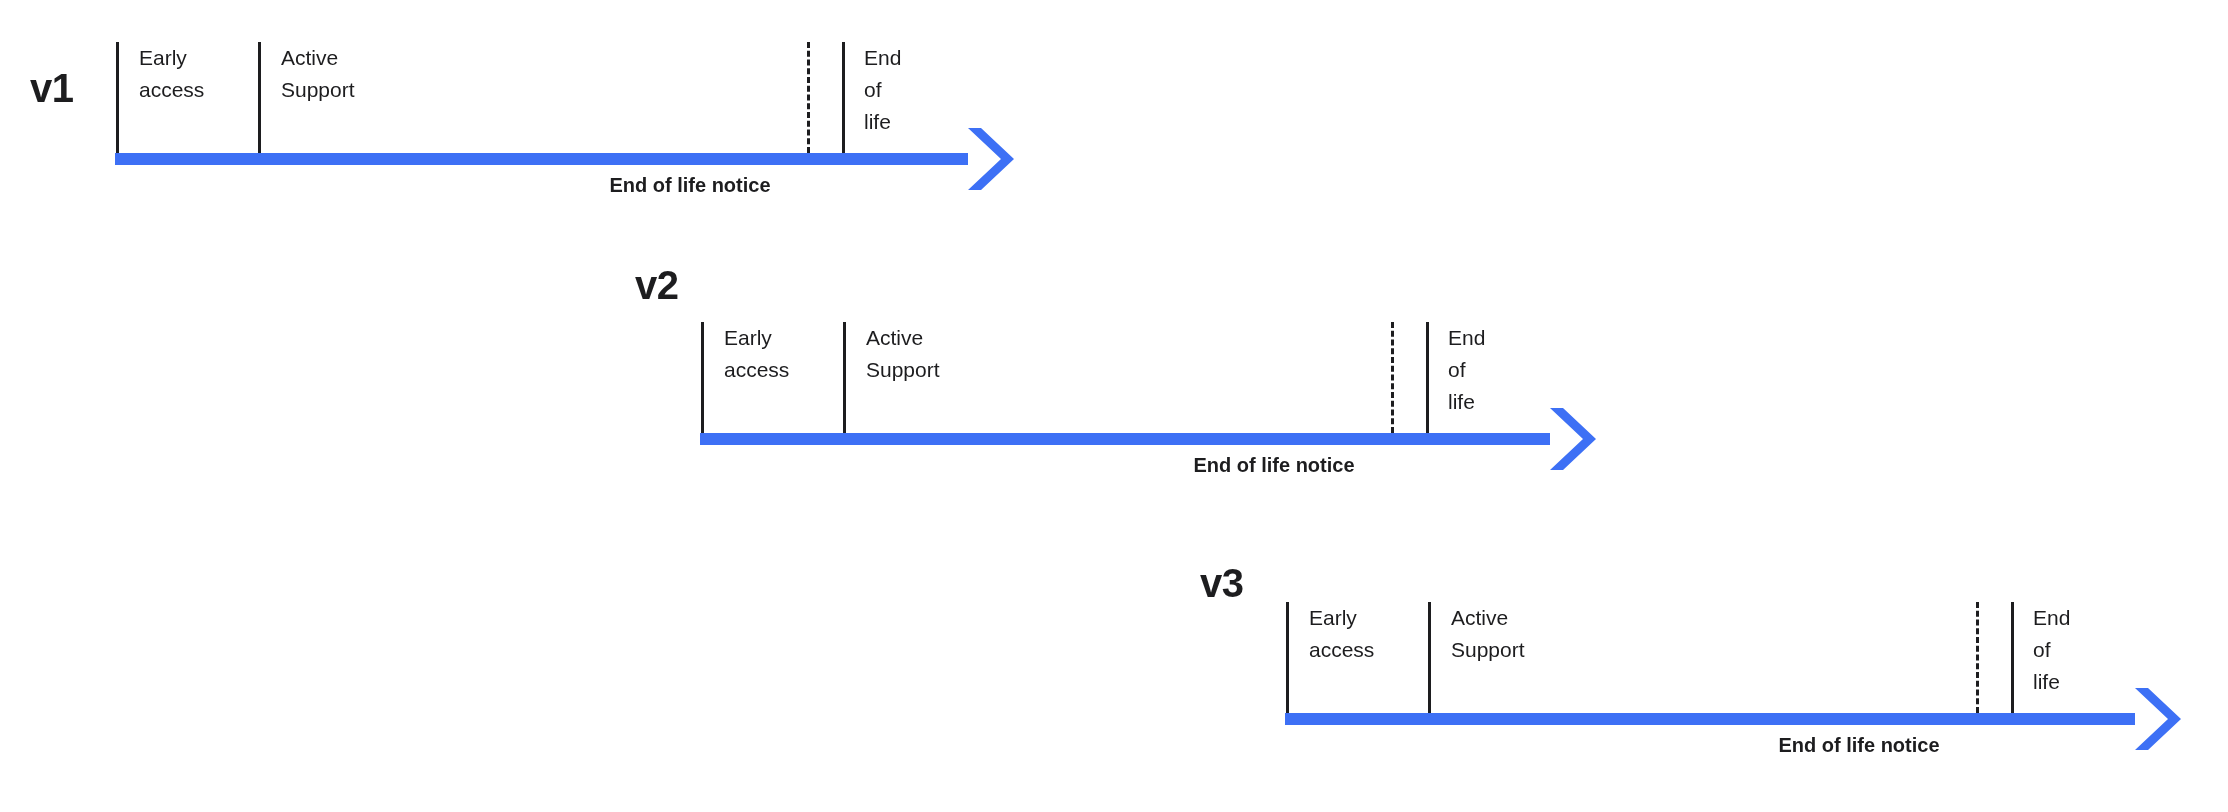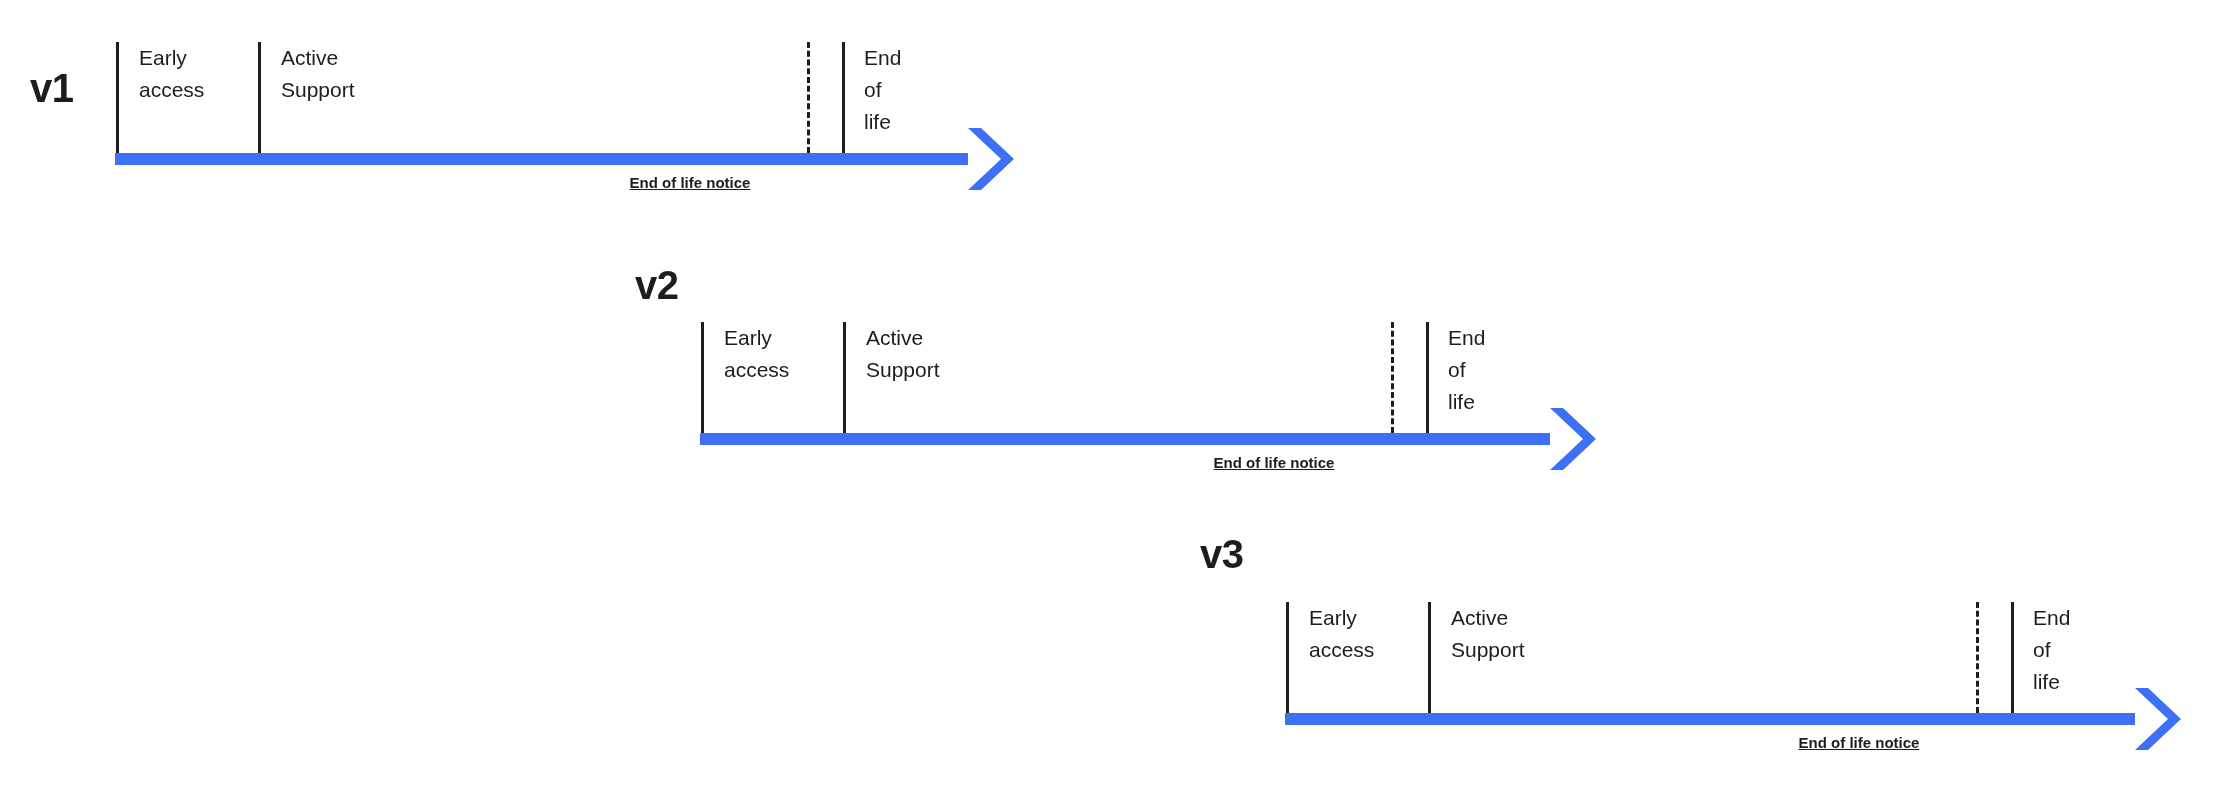--- a/index.html
+++ b/index.html
@@ -68,28 +68,27 @@
     background: #3d70f5;
   }
   .arrow-head {
     position: absolute;
     display: block;
   }
 
   
   .notice-label {
     position: absolute;
-    font-size: 15px;
+    font-size: 20px;
     font-weight: bold;
     color: #1d1d1f;
     line-height: 1;
     white-space: nowrap;
     text-align: center;
     transform: translateX(-50%);
-    text-decoration: underline;
   }
 </style>
 </head>
 <body>
 
 <div id="diagram">
     <div class="timeline-row">
       <div class="version-label" style="left: 30px; top: 68px;">v1</div>
       <div class="tick" style="left: 116px; top: 42px; height: 111px;"></div>
       <div class="tick" style="left: 258px; top: 42px; height: 111px;"></div>
@@ -115,21 +114,21 @@
 access</div>
       <div class="phase-label" style="left: 866px; top: 322px;">Active Support</div>
       <div class="phase-label" style="left: 1448px; top: 322px;">End of life</div>
       <div class="arrow-bar" style="left: 700px; top: 433px; width: 850px; background: rgb(61, 112, 245);"></div>
       <svg class="arrow-head" width="61" height="66" viewBox="0 0 61 66" style="position: absolute; left: 1536px; top: 406px;">
         <polygon points="14,2 27,2 60,33 27,64 14,64 47,33" fill="#3d70f5"></polygon>
       </svg>
       <div class="notice-label" style="left: 1274px; top: 455px;">End of life notice</div>
     </div>
     <div class="timeline-row">
-      <div class="version-label" style="left: 1200px; top: 534px;">v3</div>
+      <div class="version-label" style="left: 1200px; top: 563px;">v3</div>
       <div class="tick" style="left: 1286px; top: 602px; height: 111px;"></div>
       <div class="tick" style="left: 1428px; top: 602px; height: 111px;"></div>
       <div class="tick dashed" style="left: 1976px; top: 602px; height: 111px;"></div>
       <div class="tick" style="left: 2011px; top: 602px; height: 111px;"></div>
       <div class="phase-label" style="left: 1309px; top: 602px;">Early
 access</div>
       <div class="phase-label" style="left: 1451px; top: 602px;">Active Support</div>
       <div class="phase-label" style="left: 2033px; top: 602px;">End of life</div>
       <div class="arrow-bar" style="left: 1285px; top: 713px; width: 850px; background: rgb(61, 112, 245);"></div>
       <svg class="arrow-head" width="61" height="66" viewBox="0 0 61 66" style="position: absolute; left: 2121px; top: 686px;">

